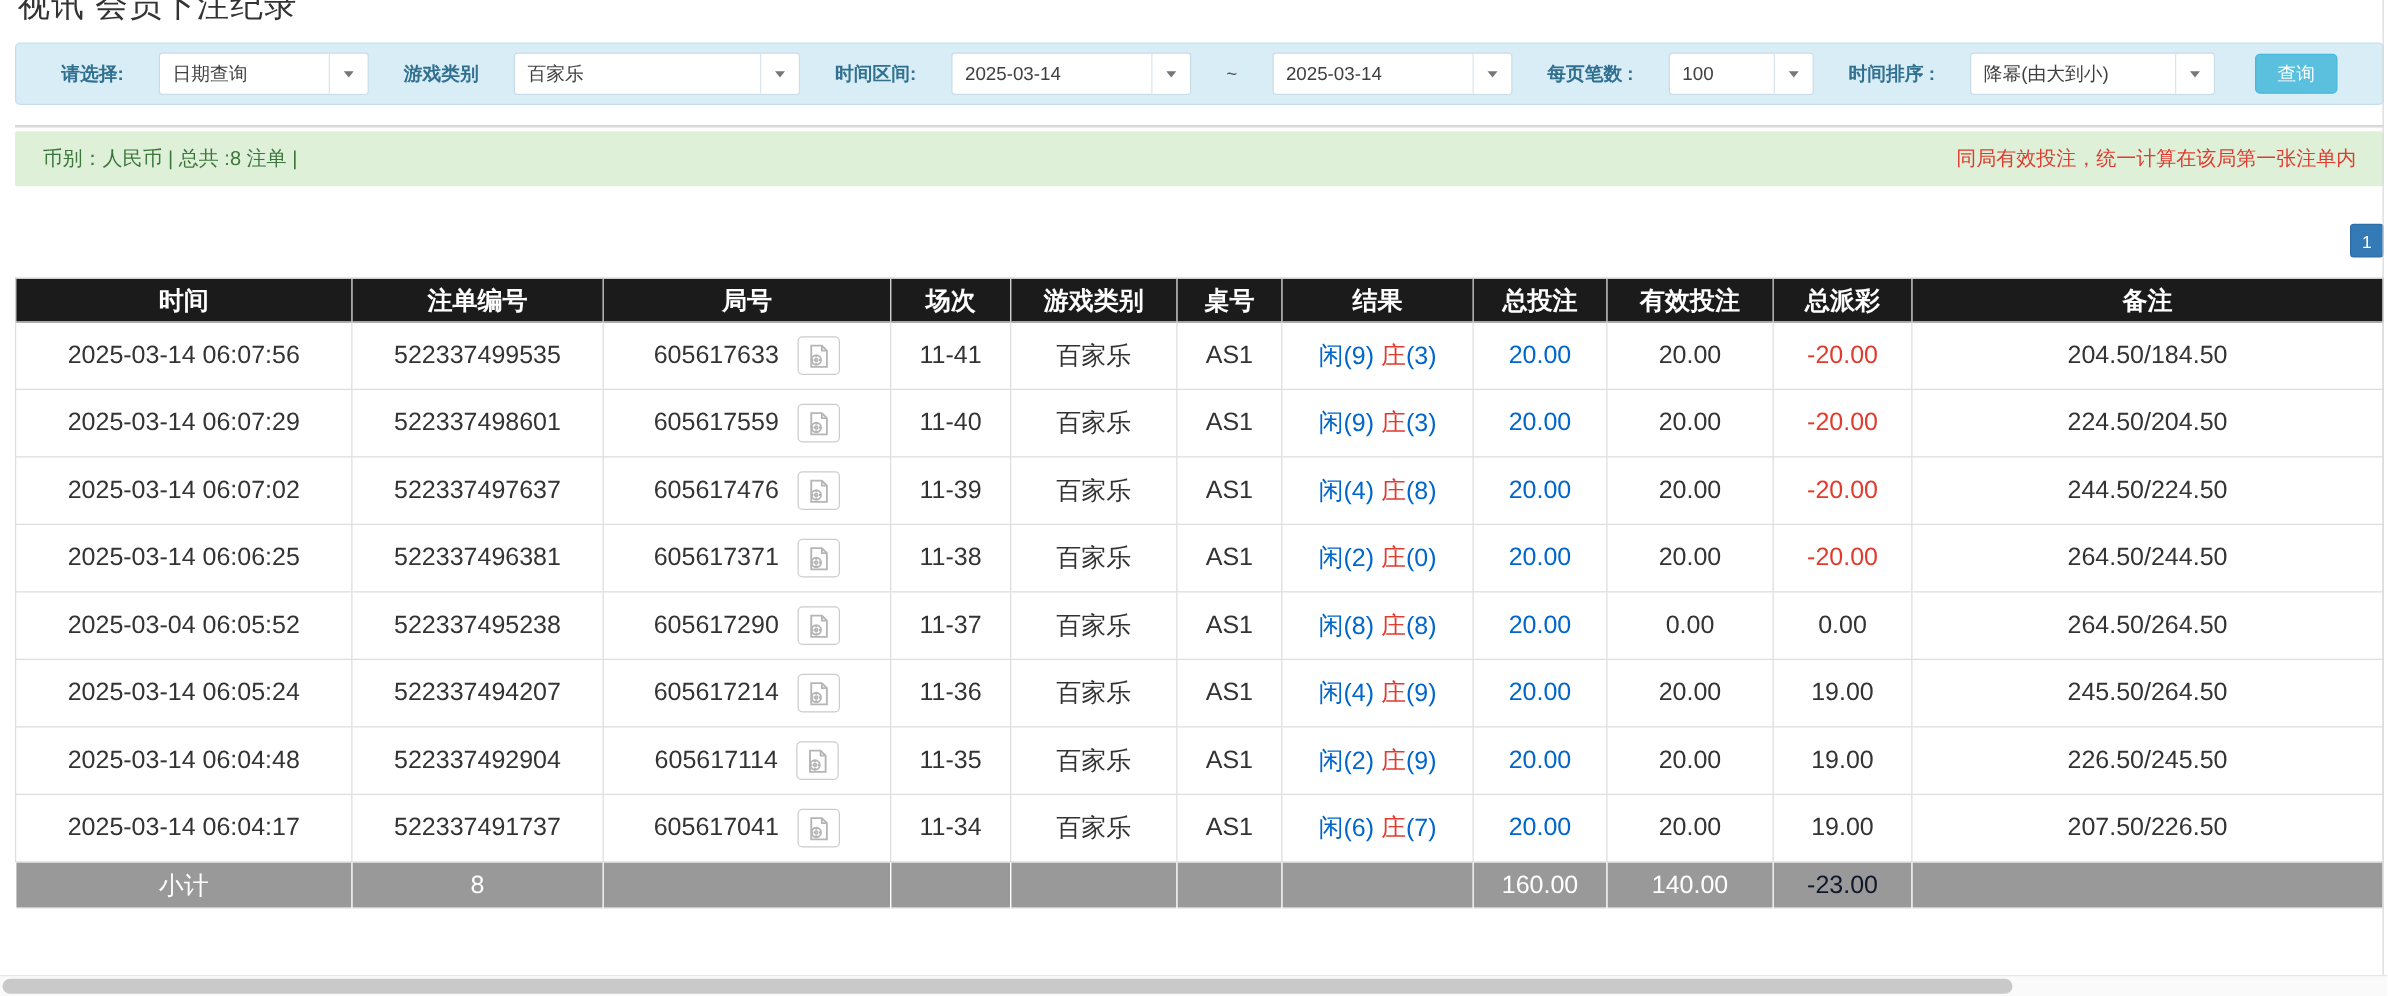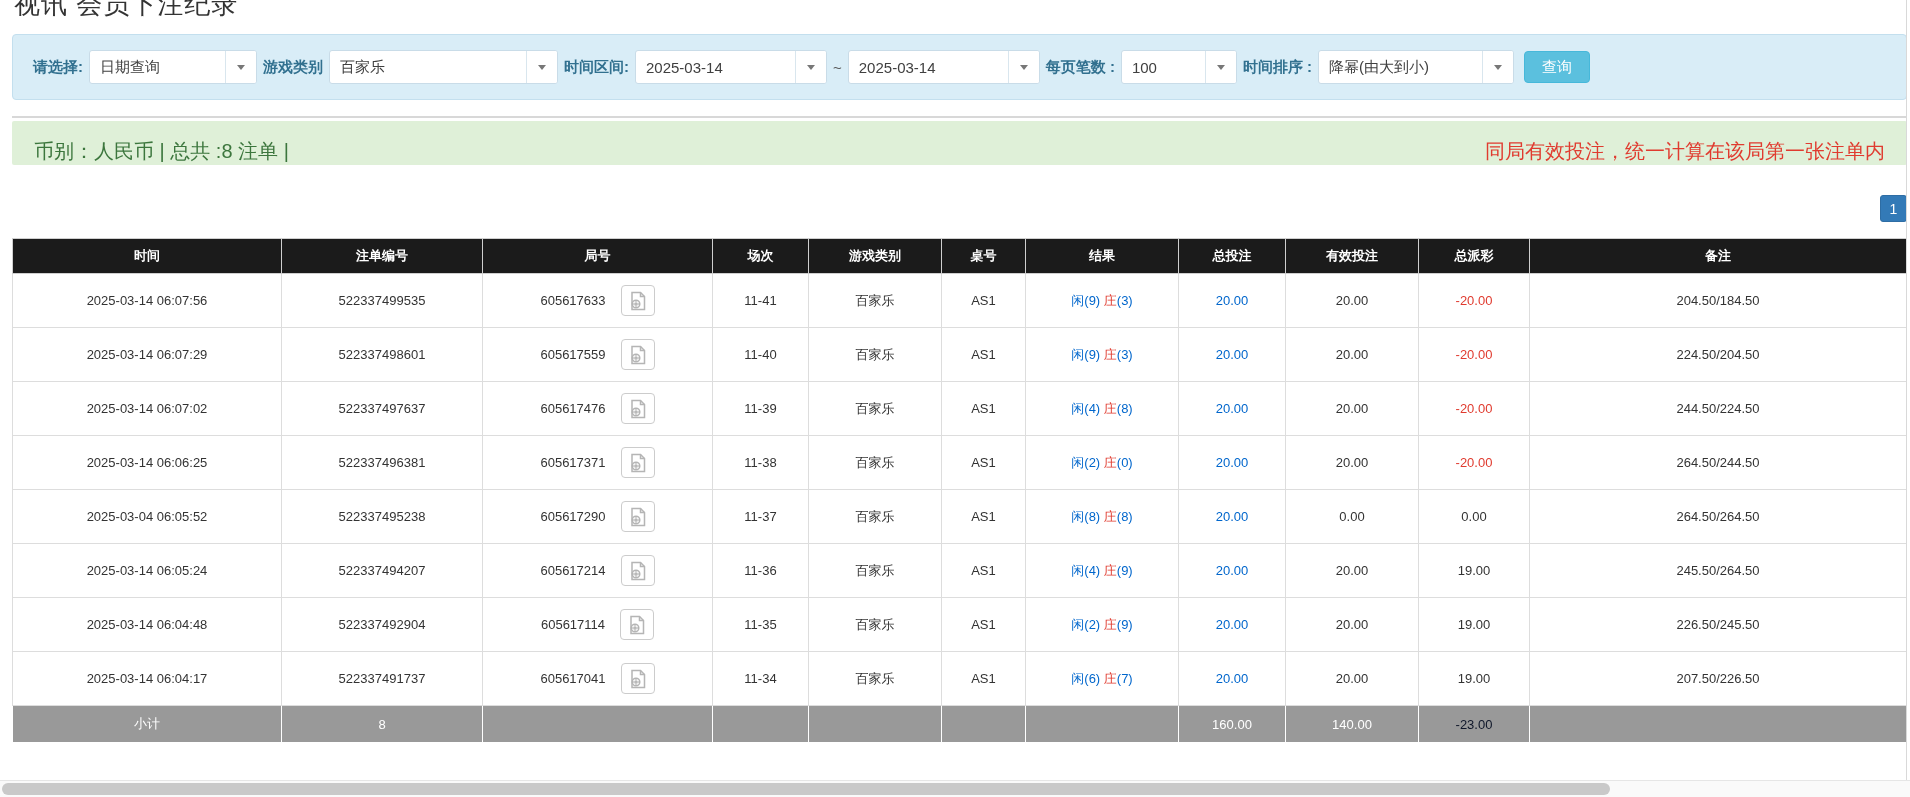--- a/index.html
+++ b/index.html
@@ -5,47 +5,47 @@
   html,body{margin:0;padding:0;}
   body{
     width:1910px;height:797px;position:relative;overflow:hidden;
     background:#fff;font-family:"Liberation Sans","DejaVu Sans",sans-serif;
   }
   .page{margin:0 3px 0 12px;width:1895px;}
   h1.title{font-size:26px;font-weight:500;color:#333;margin:-13px 0 12px 2px;letter-spacing:1px;}
 
   
   .filter-panel{
-    height:66px;background:var(--filter-bar-bg,#d9edf7);border:1px solid #c3dfee;border-radius:4px;
-    display:flex;align-items:center;padding:0 20px;gap:6px;box-sizing:border-box;
+    height:50px;background:var(--filter-bar-bg,#d9edf7);border:1px solid #c3dfee;border-radius:4px;
+    display:flex;align-items:center;padding:0 36px;gap:28px;box-sizing:border-box;
   }
   .flabel{color:#31708f;font-weight:bold;font-size:15px;white-space:nowrap;}
   .combo{display:inline-flex;align-items:stretch;height:34px;background:#fff;border:1px solid #c9dce8;border-radius:3px;overflow:hidden;box-sizing:border-box;cursor:pointer;}
   .combo-text{display:flex;align-items:center;padding:0 10px;font-size:15px;color:#404040;flex:1;white-space:nowrap;overflow:hidden;}
   .combo-btn{width:30px;display:flex;align-items:center;justify-content:center;border-left:1px solid #d9e6ee;background:#fff;}
   .caret{width:0;height:0;border-left:4px solid transparent;border-right:4px solid transparent;border-top:5px solid #777;}
   .w-query{width:168px}.w-game{width:229px}.w-date{width:192px}.w-size{width:116px}.w-sort{width:196px}
   .tilde{color:#555;font-size:15px;}
   .query-btn{height:32px;padding:0 17px;background:var(--query-button-bg,#5bc0de);border:1px solid #46b8da;border-radius:4px;color:#fff;font-size:15px;margin-left:4px;cursor:pointer;}
 
   .separator{border-top:2px solid #d8d8d8;margin:16px 0 3px;height:0;}
 
   
   .summary-bar{
-    height:44px;background:var(--summary-bar-bg,#dff0d8);display:flex;align-items:flex-end;justify-content:space-between;
-    padding:0 22px;font-size:20px;color:var(--summary-text-green,#3c763d);box-sizing:border-box;border-radius:2px;
+    height:44px;background:var(--summary-bar-bg,#dff0d8);display:flex;align-items:center;justify-content:space-between;
+    padding:0 22px;font-size:16px;color:var(--summary-text-green,#3c763d);box-sizing:border-box;border-radius:2px;
   }
   .summary-bar .note{color:var(--danger-red,#e03b2f);}
 
   
   .pagination{display:flex;justify-content:flex-end;margin:30px 0 16px;}
   .page-btn{min-width:27px;height:27px;background:var(--pagination-active-bg,#337ab7);border:1px solid #2e6da4;border-radius:3px;color:#fff;font-size:14px;cursor:pointer;padding:0 6px;}
 
   
-  table.records{width:100%;border-collapse:collapse;table-layout:fixed;font-size:13px;color:#333;}
+  table.records{width:100%;border-collapse:collapse;table-layout:fixed;font-size:20px;color:#333;}
   table.records thead th{
     background:var(--table-header-bg,#1b1b1b);color:#fff;font-weight:bold;height:34px;
     border:1px solid #cfcfcf;padding:0;text-align:center;
   }
   tbody.data td{height:53px;text-align:center;border:1px solid #ddd;padding:0 4px;background:#fff;overflow:hidden;white-space:nowrap;}
   .round-wrap{display:inline-flex;align-items:center;gap:15px;vertical-align:middle;}
   .video-btn{width:34px;height:31px;border:1px solid #ccc;border-radius:4px;background:#fff;display:inline-flex;align-items:center;justify-content:center;cursor:pointer;padding:0;}
   .video-btn svg{display:block;}
   .blue{color:var(--link-blue,#0066cc);}
   .red{color:var(--danger-red,#e03b2f);}

